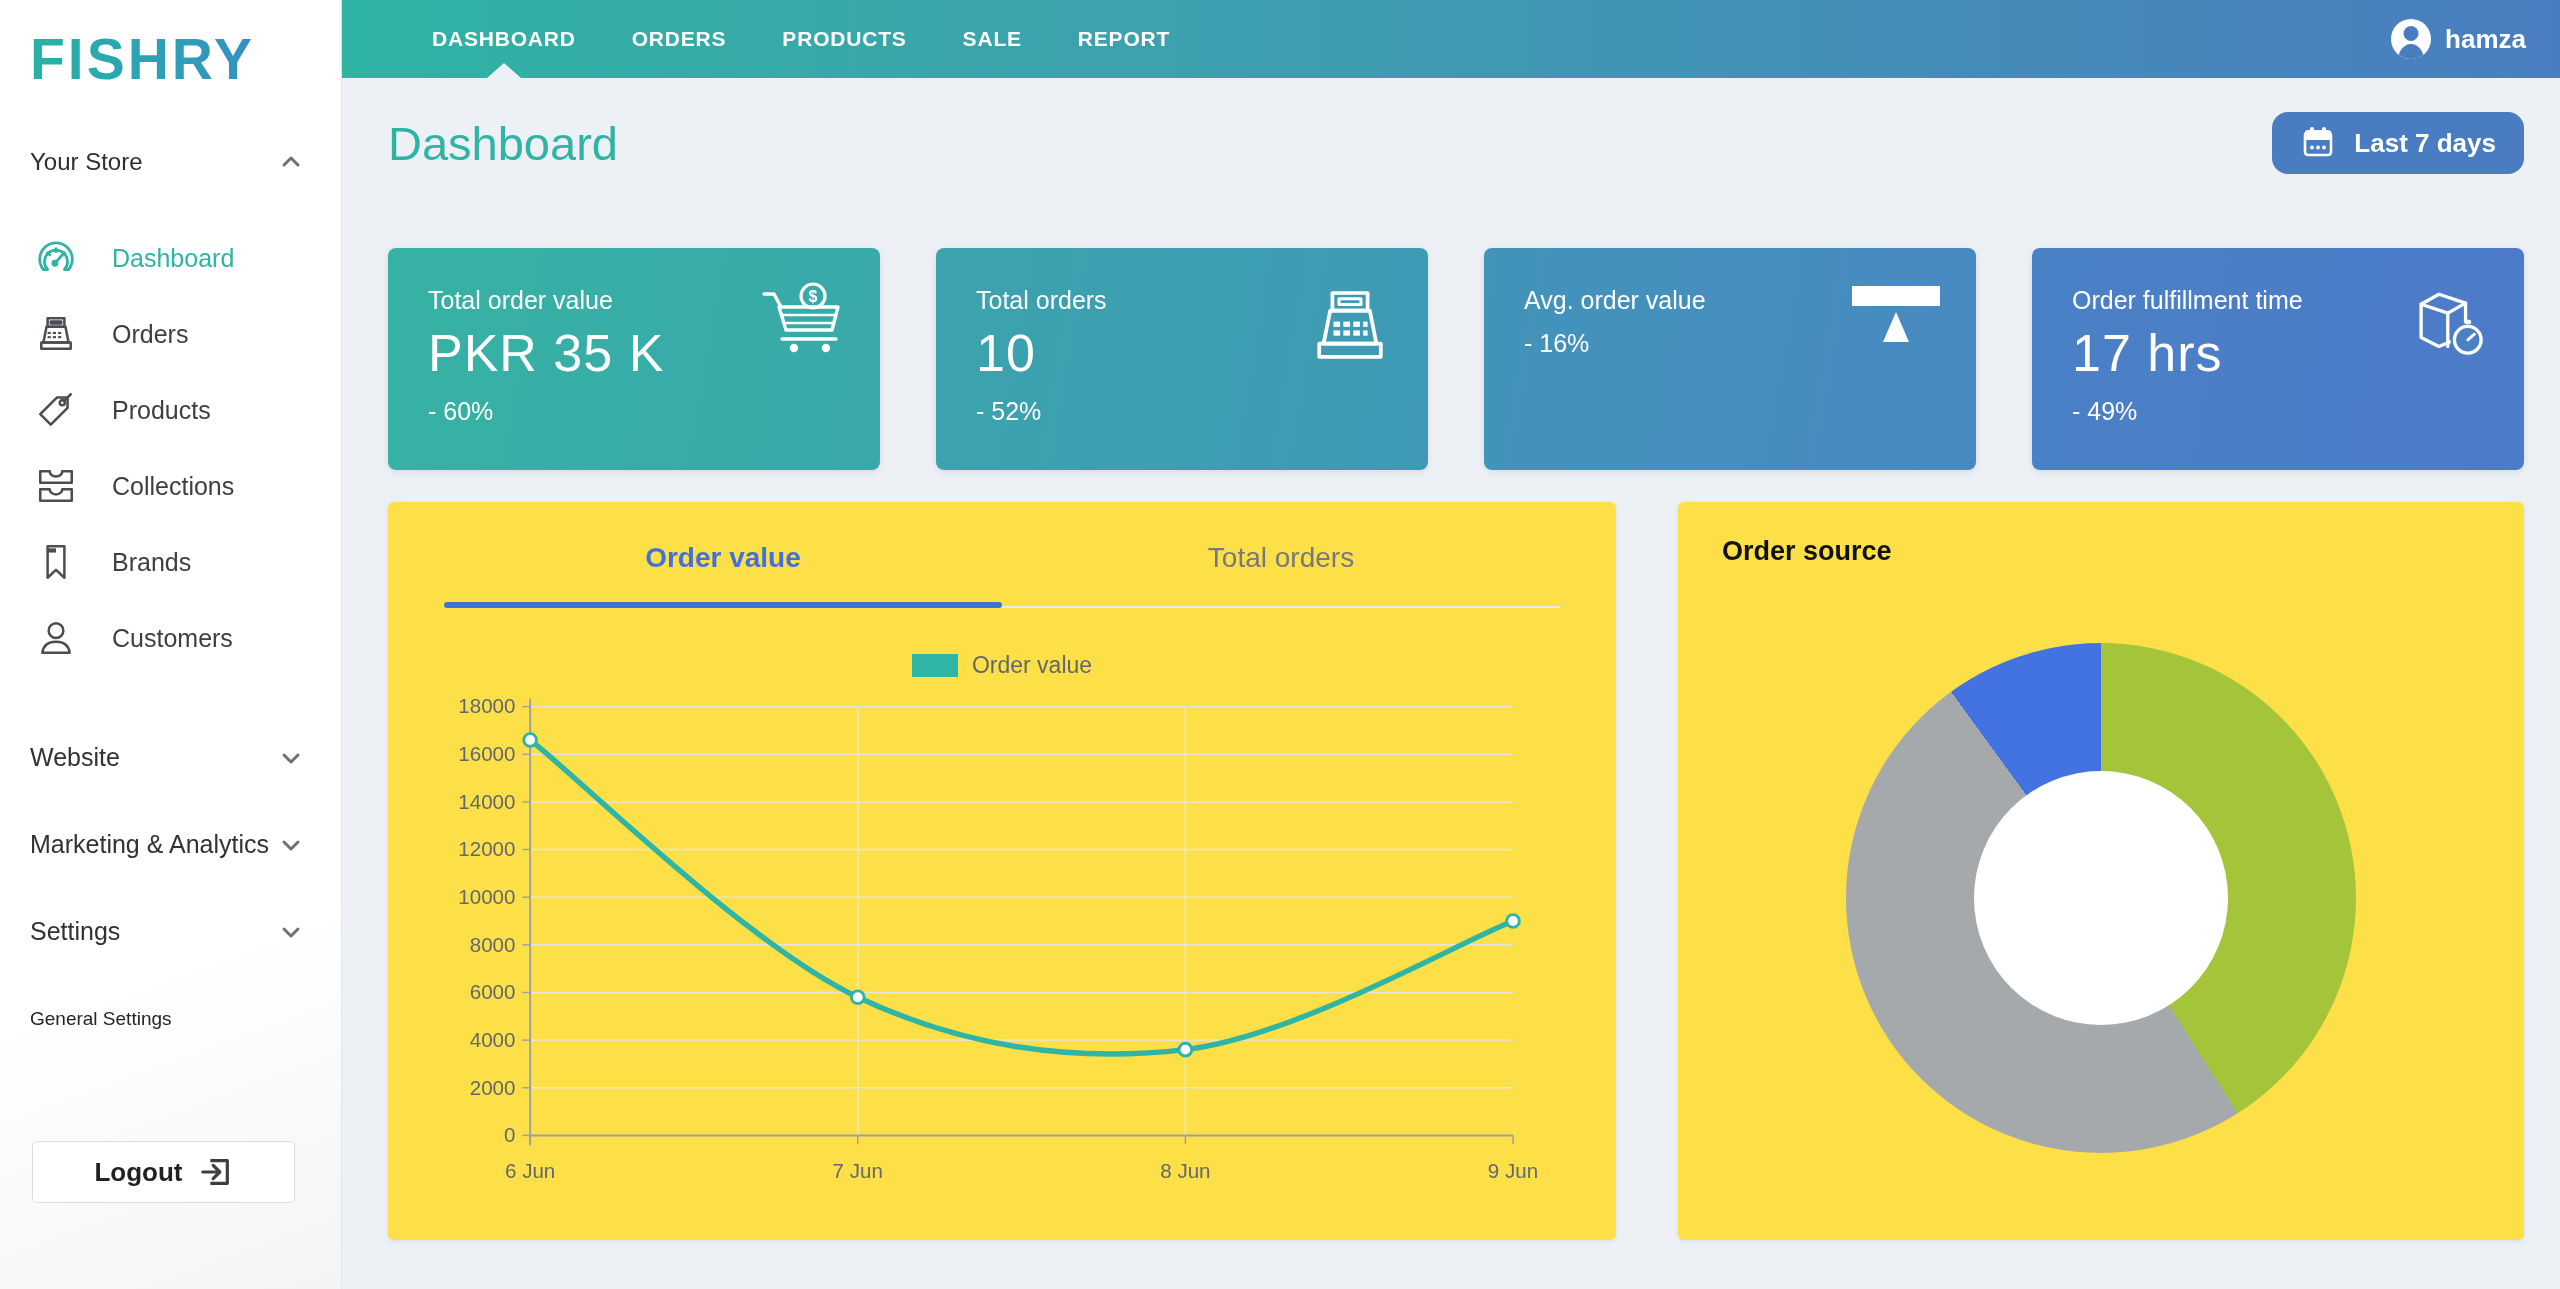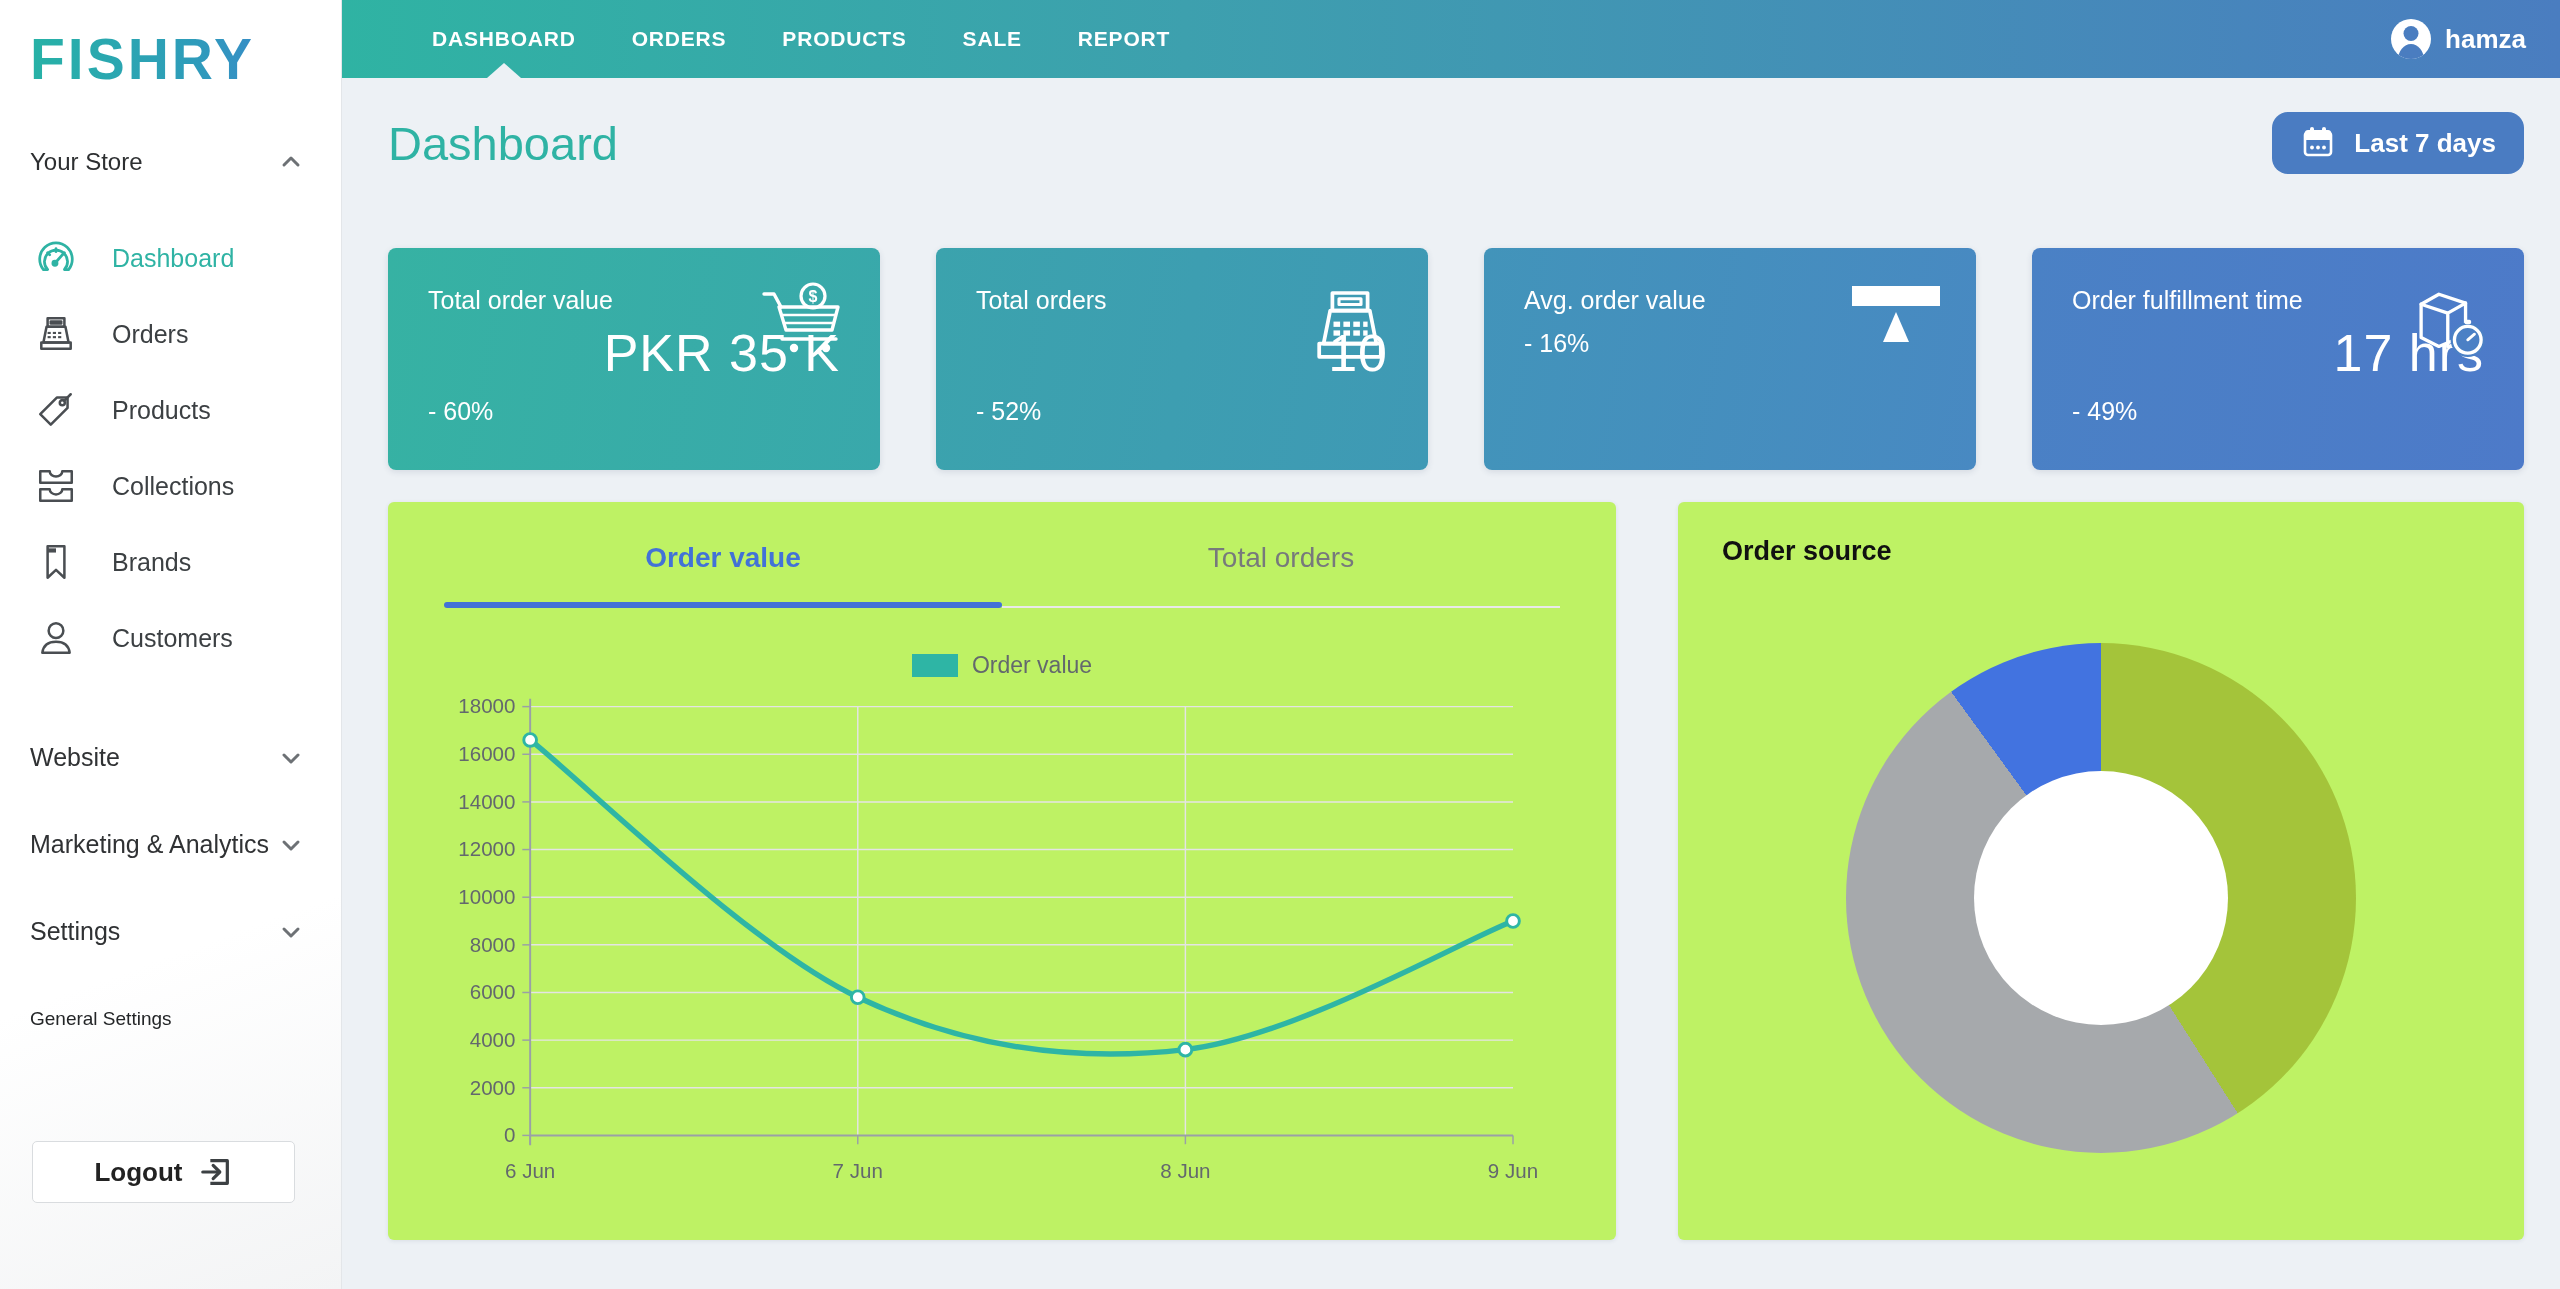--- a/index.html
+++ b/index.html
@@ -56,26 +56,26 @@
     font-family:inherit; cursor:pointer; }
 
   .stat-cards { margin-top:46px; display:grid; grid-template-columns:repeat(4,1fr); gap:56px; }
   .stat-card { height:222px; border-radius:8px; padding:38px 40px; position:relative; color:#fff;
     box-shadow:0 2px 6px rgba(40,60,90,.12);margin-top:28px; }
   .stat-card.c1 { background:linear-gradient(100deg,#36b2a3,#39a8ab); }
   .stat-card.c2 { background:linear-gradient(100deg,#3ba3ad,#3f99b5); }
   .stat-card.c3 { background:linear-gradient(100deg,#4294ba,#4889c2); }
   .stat-card.c4 { background:linear-gradient(100deg,#4a81c5,#4d7ac9); }
   .sc-label { font-size:25px; }
-  .sc-value { margin-top:8px; font-size:52px; font-weight:400; letter-spacing:1px;text-align:right; }
+  .sc-value { margin-top:8px; font-size:52px; font-weight:400; letter-spacing:1px; }
   .sc-delta { margin-top:14px; font-size:25px; }
   .sc-icon { position:absolute; top:34px; right:34px; }
 
   .charts-row { margin-top:32px; display:grid; grid-template-columns:1228px 1fr; gap:62px; }
-  .panel { background:#bef264; border-radius:6px; box-shadow:0 1px 4px rgba(40,60,90,.10); height:738px; }
+  .panel { background:#fde047; border-radius:6px; box-shadow:0 1px 4px rgba(40,60,90,.10); height:738px; }
 
   .chart-panel { padding:40px 56px 0; }
   .tabs { display:flex; }
   .tab { width:50%; text-align:center; font-size:28px; color:#77797c; padding-bottom:34px;
     position:relative; cursor:pointer; }
   .tab::after { content:''; position:absolute; left:0; right:0; bottom:0; height:2px; background:#e9e9e9; }
   .tab.active { color:#4272d7; font-weight:bold; }
   .tab.active::after { height:6px; border-radius:3px; background:#4272d7; }
   .legend { margin-top:44px; display:flex; align-items:center; justify-content:center; gap:14px; }
   .legend-swatch { width:46px; height:23px; background:#2eb5a5; }

